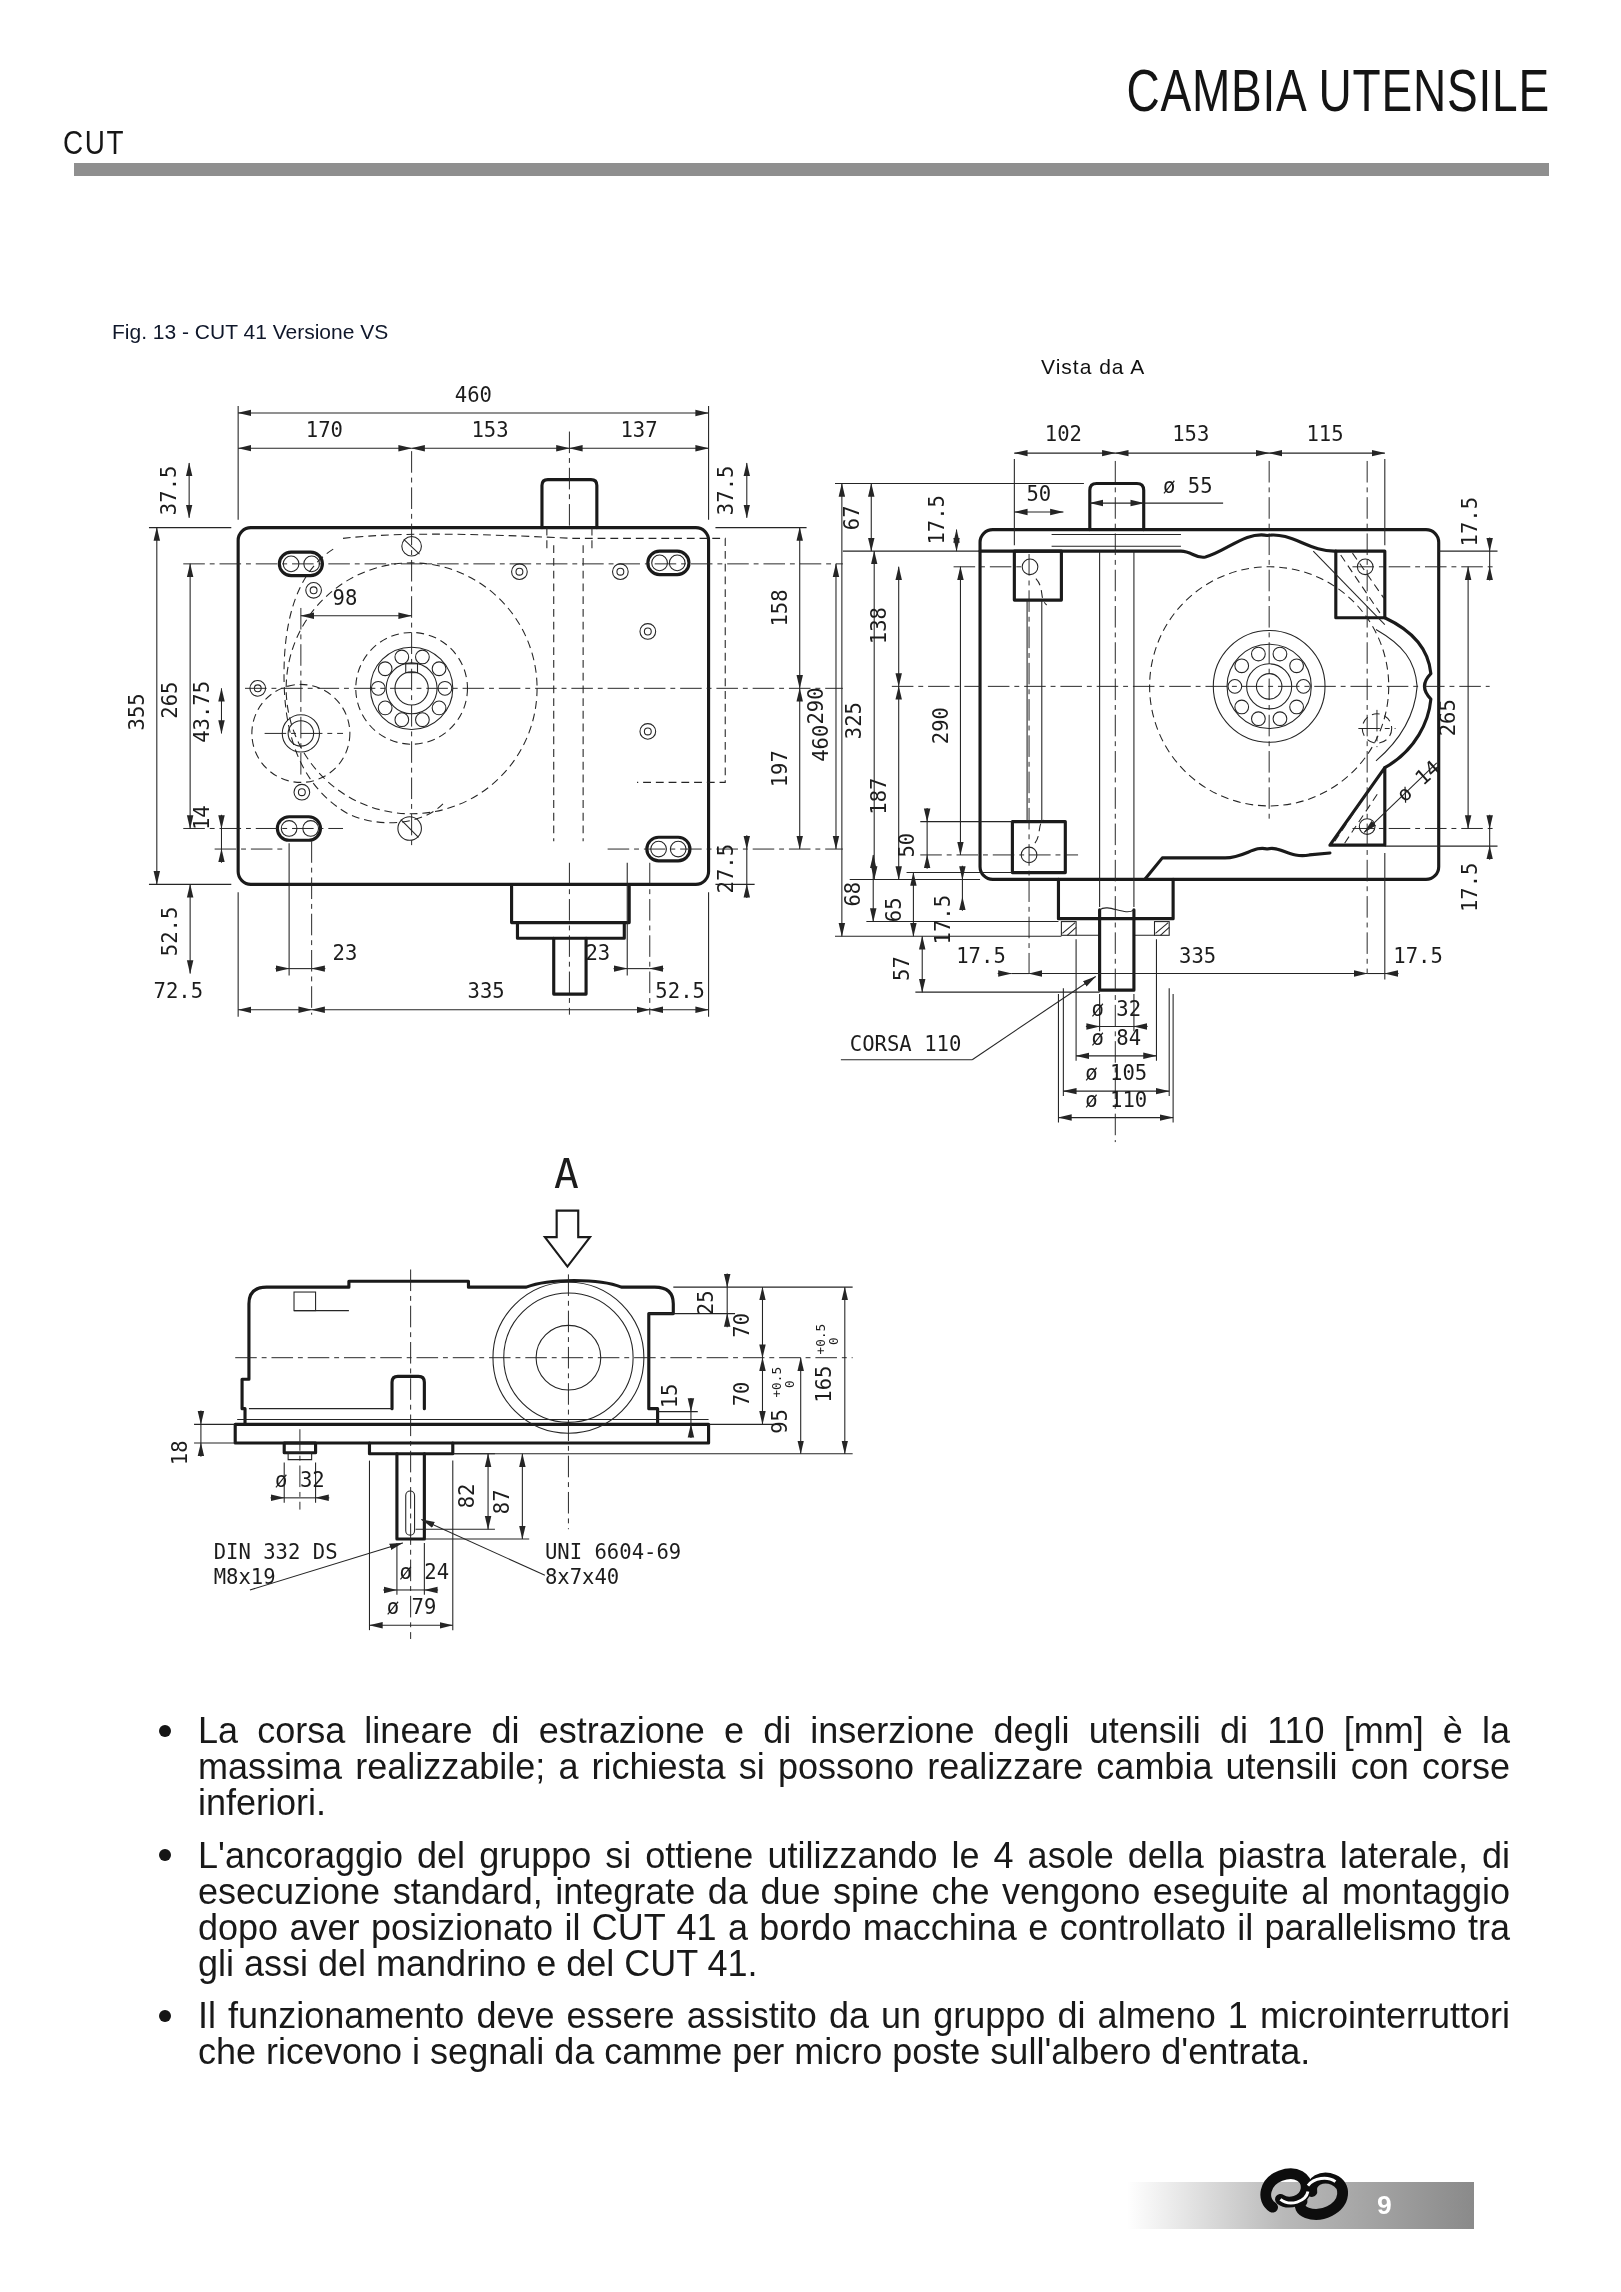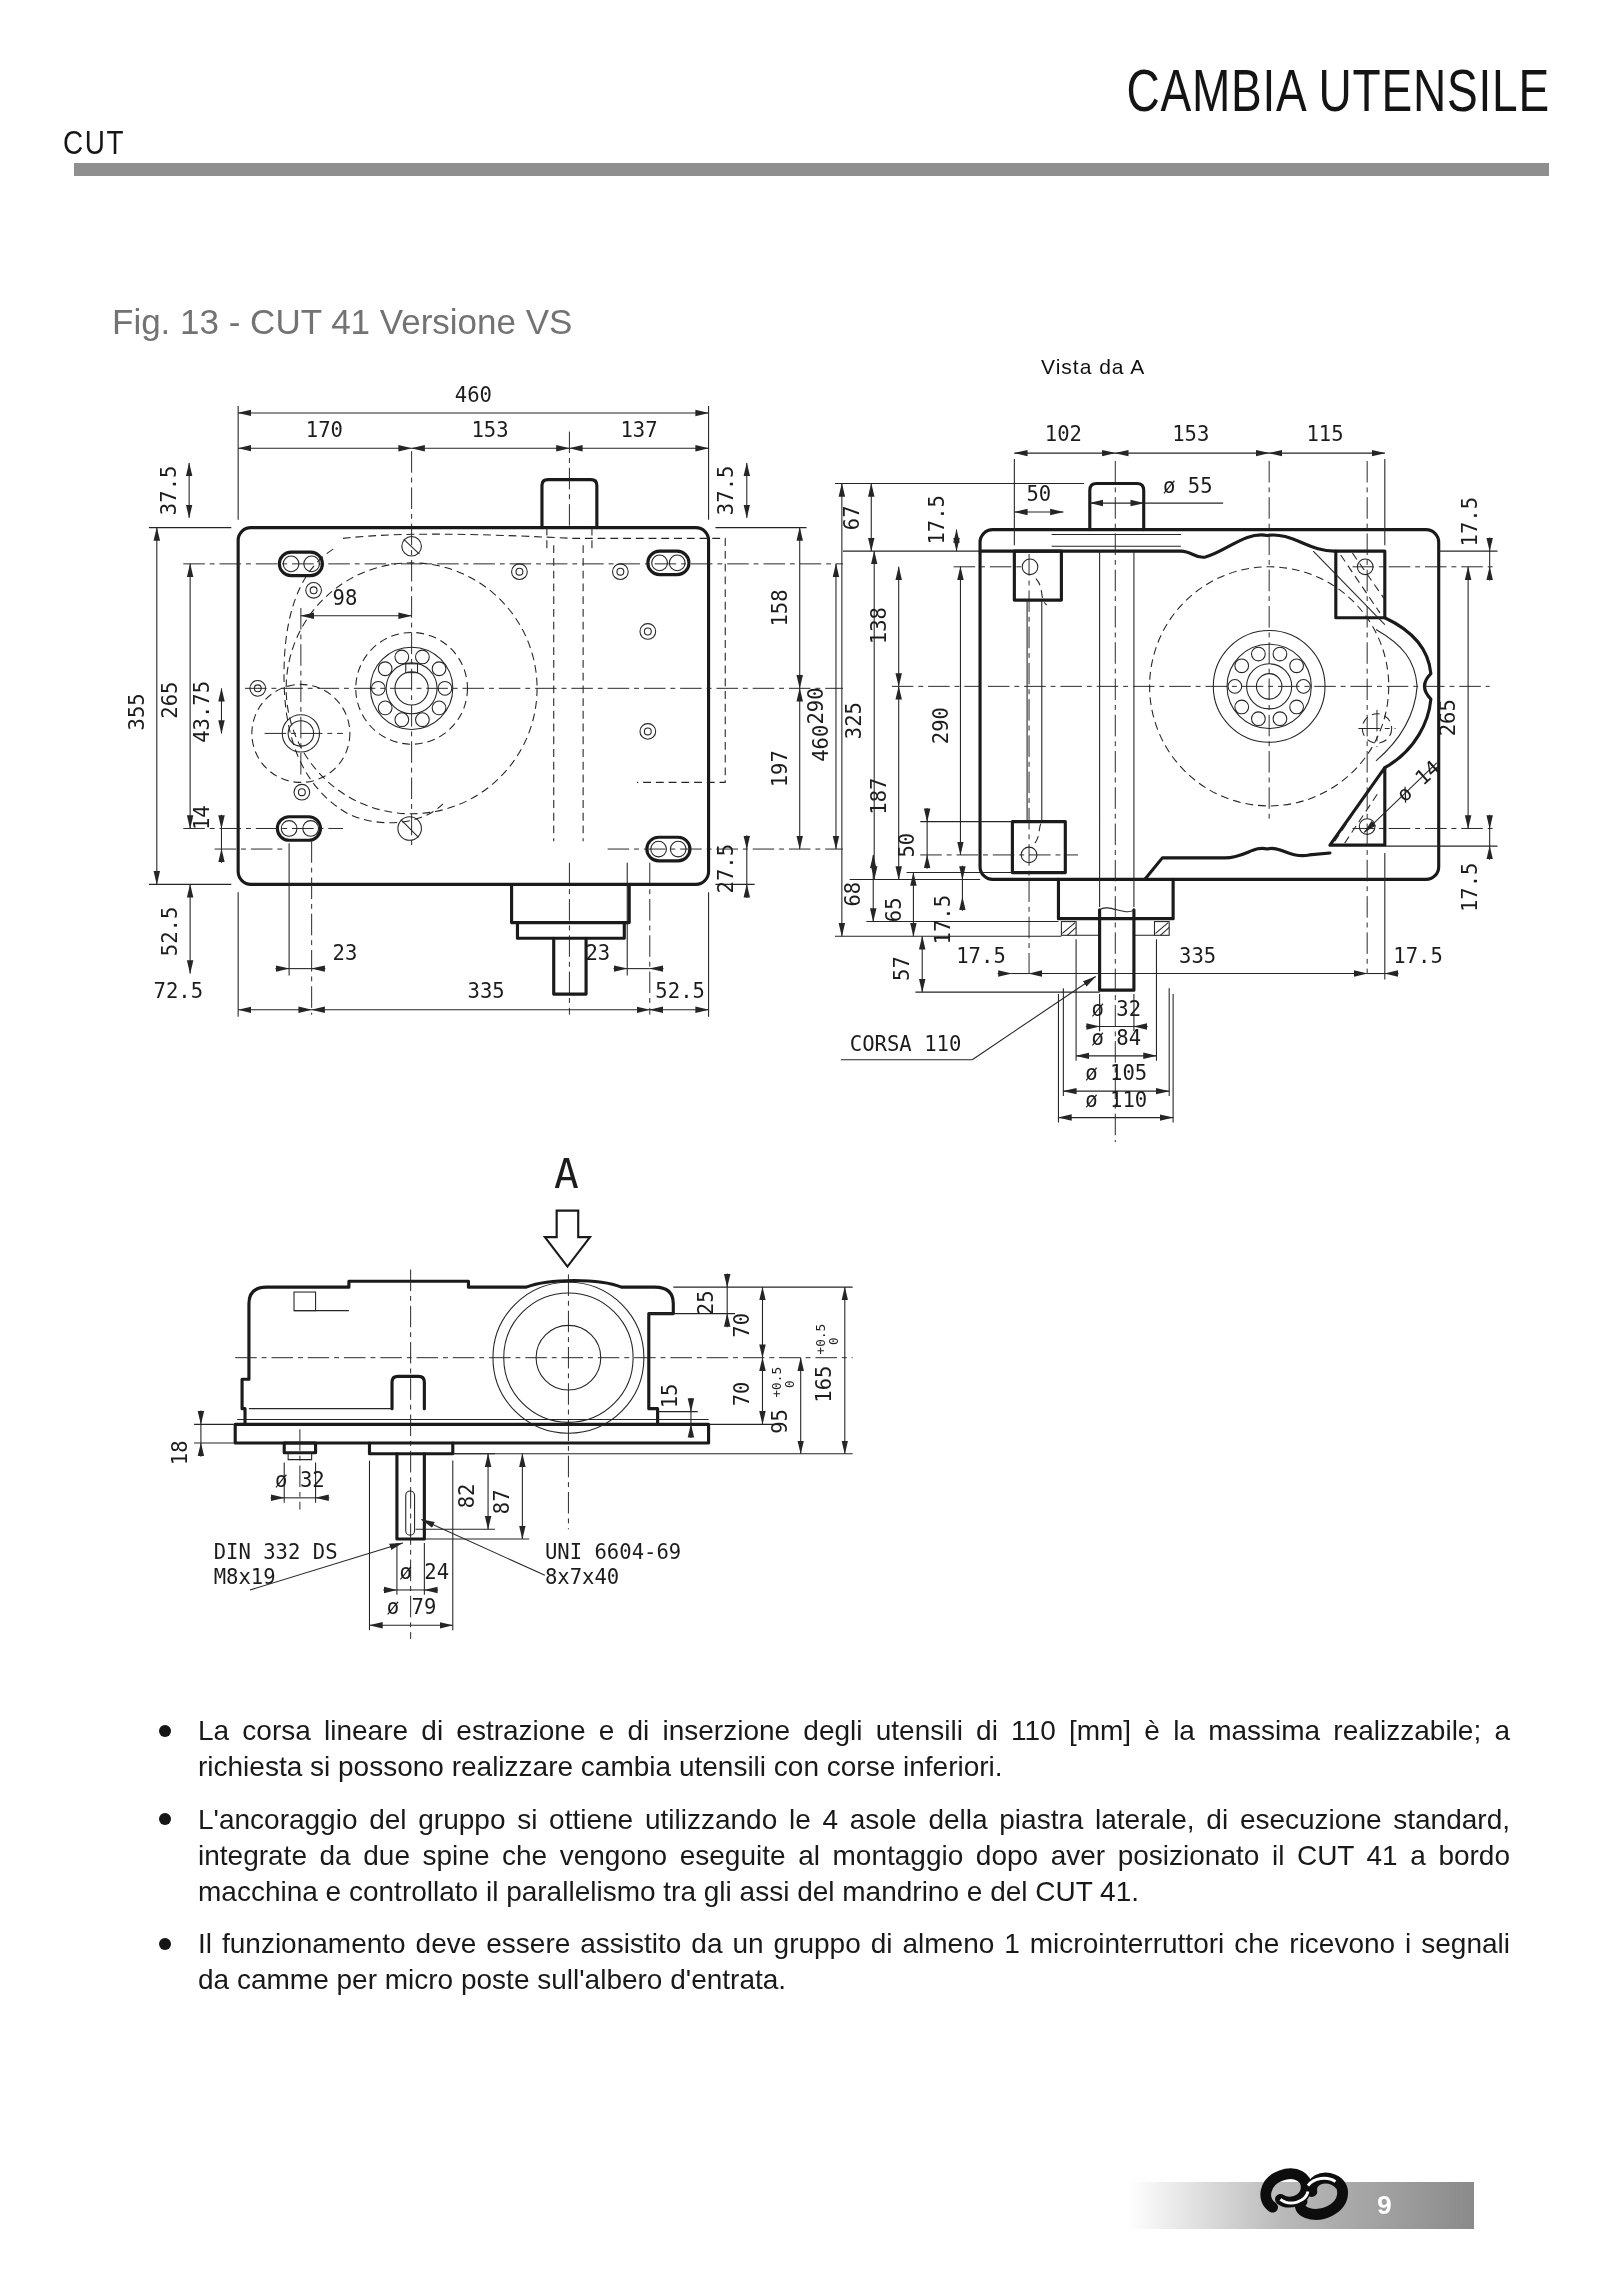--- a/index.html
+++ b/index.html
@@ -5,33 +5,33 @@
   html,body{margin:0;padding:0;background:#e8e8e8}
   .page{position:relative;width:1621px;height:2293px;background:#ffffff;
         font-family:"Liberation Sans",sans-serif;color:#1a1a1a;overflow:hidden;margin:0 auto}
   .hdr-code{position:absolute;left:63px;top:123px;font-size:34px;font-weight:400;letter-spacing:2px;
             transform:scaleX(.82);transform-origin:left;color:#161616;white-space:nowrap}
   .hdr-title{position:absolute;right:71px;top:57px;font-size:59px;font-weight:500;
              transform:scaleX(.78);transform-origin:right;color:#141414;white-space:nowrap;letter-spacing:1px}
   .hdr-bar{position:absolute;left:74px;top:163px;width:1475px;height:12.7px;background:#8f8f8f}
   .sec-title{position:absolute;left:98px;top:206px;font-size:28px;font-weight:700;color:#9c9c9c;
              letter-spacing:2px;word-spacing:6.9px;white-space:nowrap}
-  .fig-cap{position:absolute;left:112px;top:302px;font-size:35px;color:#737373}
+  .fig-cap{position:absolute;left:112px;top:320px;font-size:21px;color:#0f172a}
   .vista-cap{position:absolute;left:1041px;top:355px;font-size:21px;color:#101010;letter-spacing:1px}
   svg.draw{position:absolute;left:0;top:0}
   .tk{fill:none;stroke:#1a1a1a;stroke-width:3.2;stroke-linejoin:round;stroke-linecap:round}
   .tn{fill:none;stroke:#252525;stroke-width:1.1}
   .dsh{fill:none;stroke:#252525;stroke-width:1.1;stroke-dasharray:8 5}
   .cl{fill:none;stroke:#252525;stroke-width:1;stroke-dasharray:22 5 5 5}
   .dim{fill:none;stroke:#252525;stroke-width:1.1}
   text.dt{font-family:"DejaVu Sans Mono",monospace;font-size:21px;fill:#1c1c1c;text-anchor:middle}
   text.dts{font-size:13px}
   text.big{font-size:42px}
   .bullets{position:absolute;left:157px;top:1713px;width:1353px}
-  .bullets p{position:relative;margin:0 0 16.7px 0;padding-left:41px;font-size:28px;line-height:36px;
+  .bullets p{position:relative;margin:0 0 16.7px 0;padding-left:41px;font-size:36px;line-height:36px;
              text-align:justify;color:#191919}
   .bullets p .dot{position:absolute;left:2px;top:11.8px;width:11.8px;height:11.8px;border-radius:50%;background:#151515}
   .footer-bar{position:absolute;left:1127px;top:2182px;width:347px;height:47px;
               background:linear-gradient(to right,#ffffff,#b9b9b9 45%,#8a8a8a)}
   .page-num{position:absolute;left:250px;top:7.8px;font-size:26.5px;font-weight:700;color:#ffffff}
   .logo{position:absolute;left:1251px;top:2156px}
 </style>
 </head>
 <body>
 

